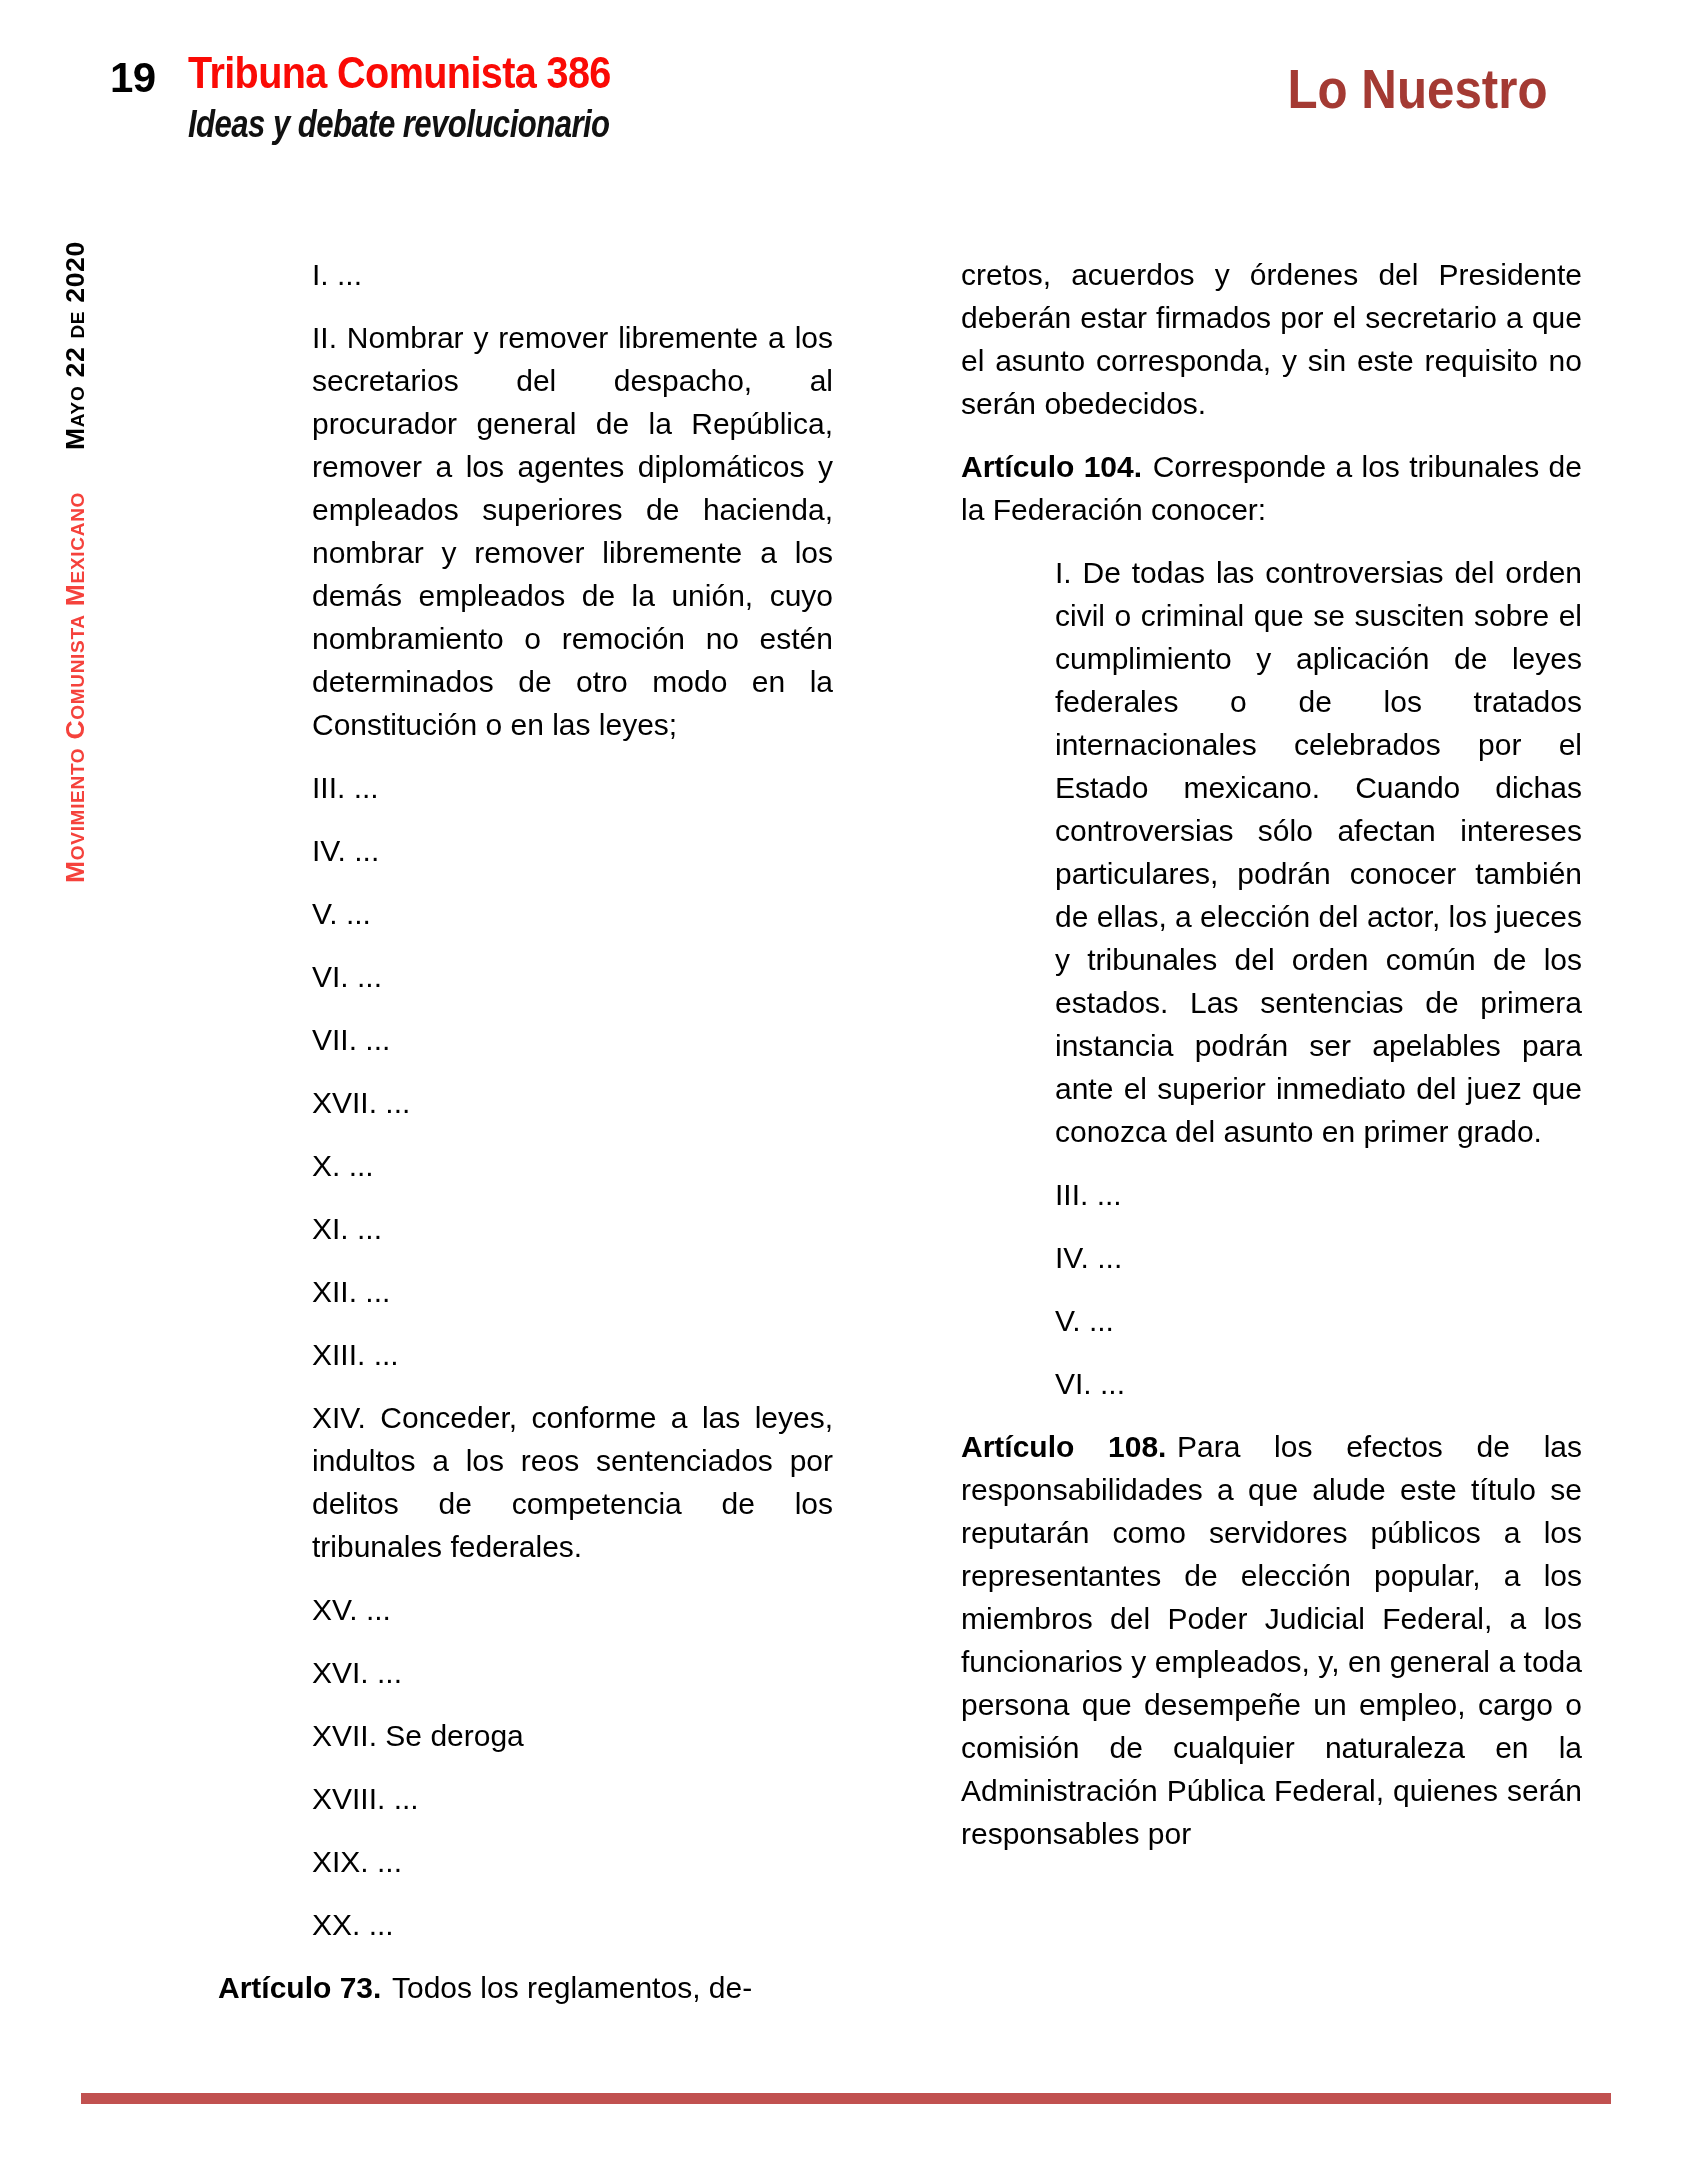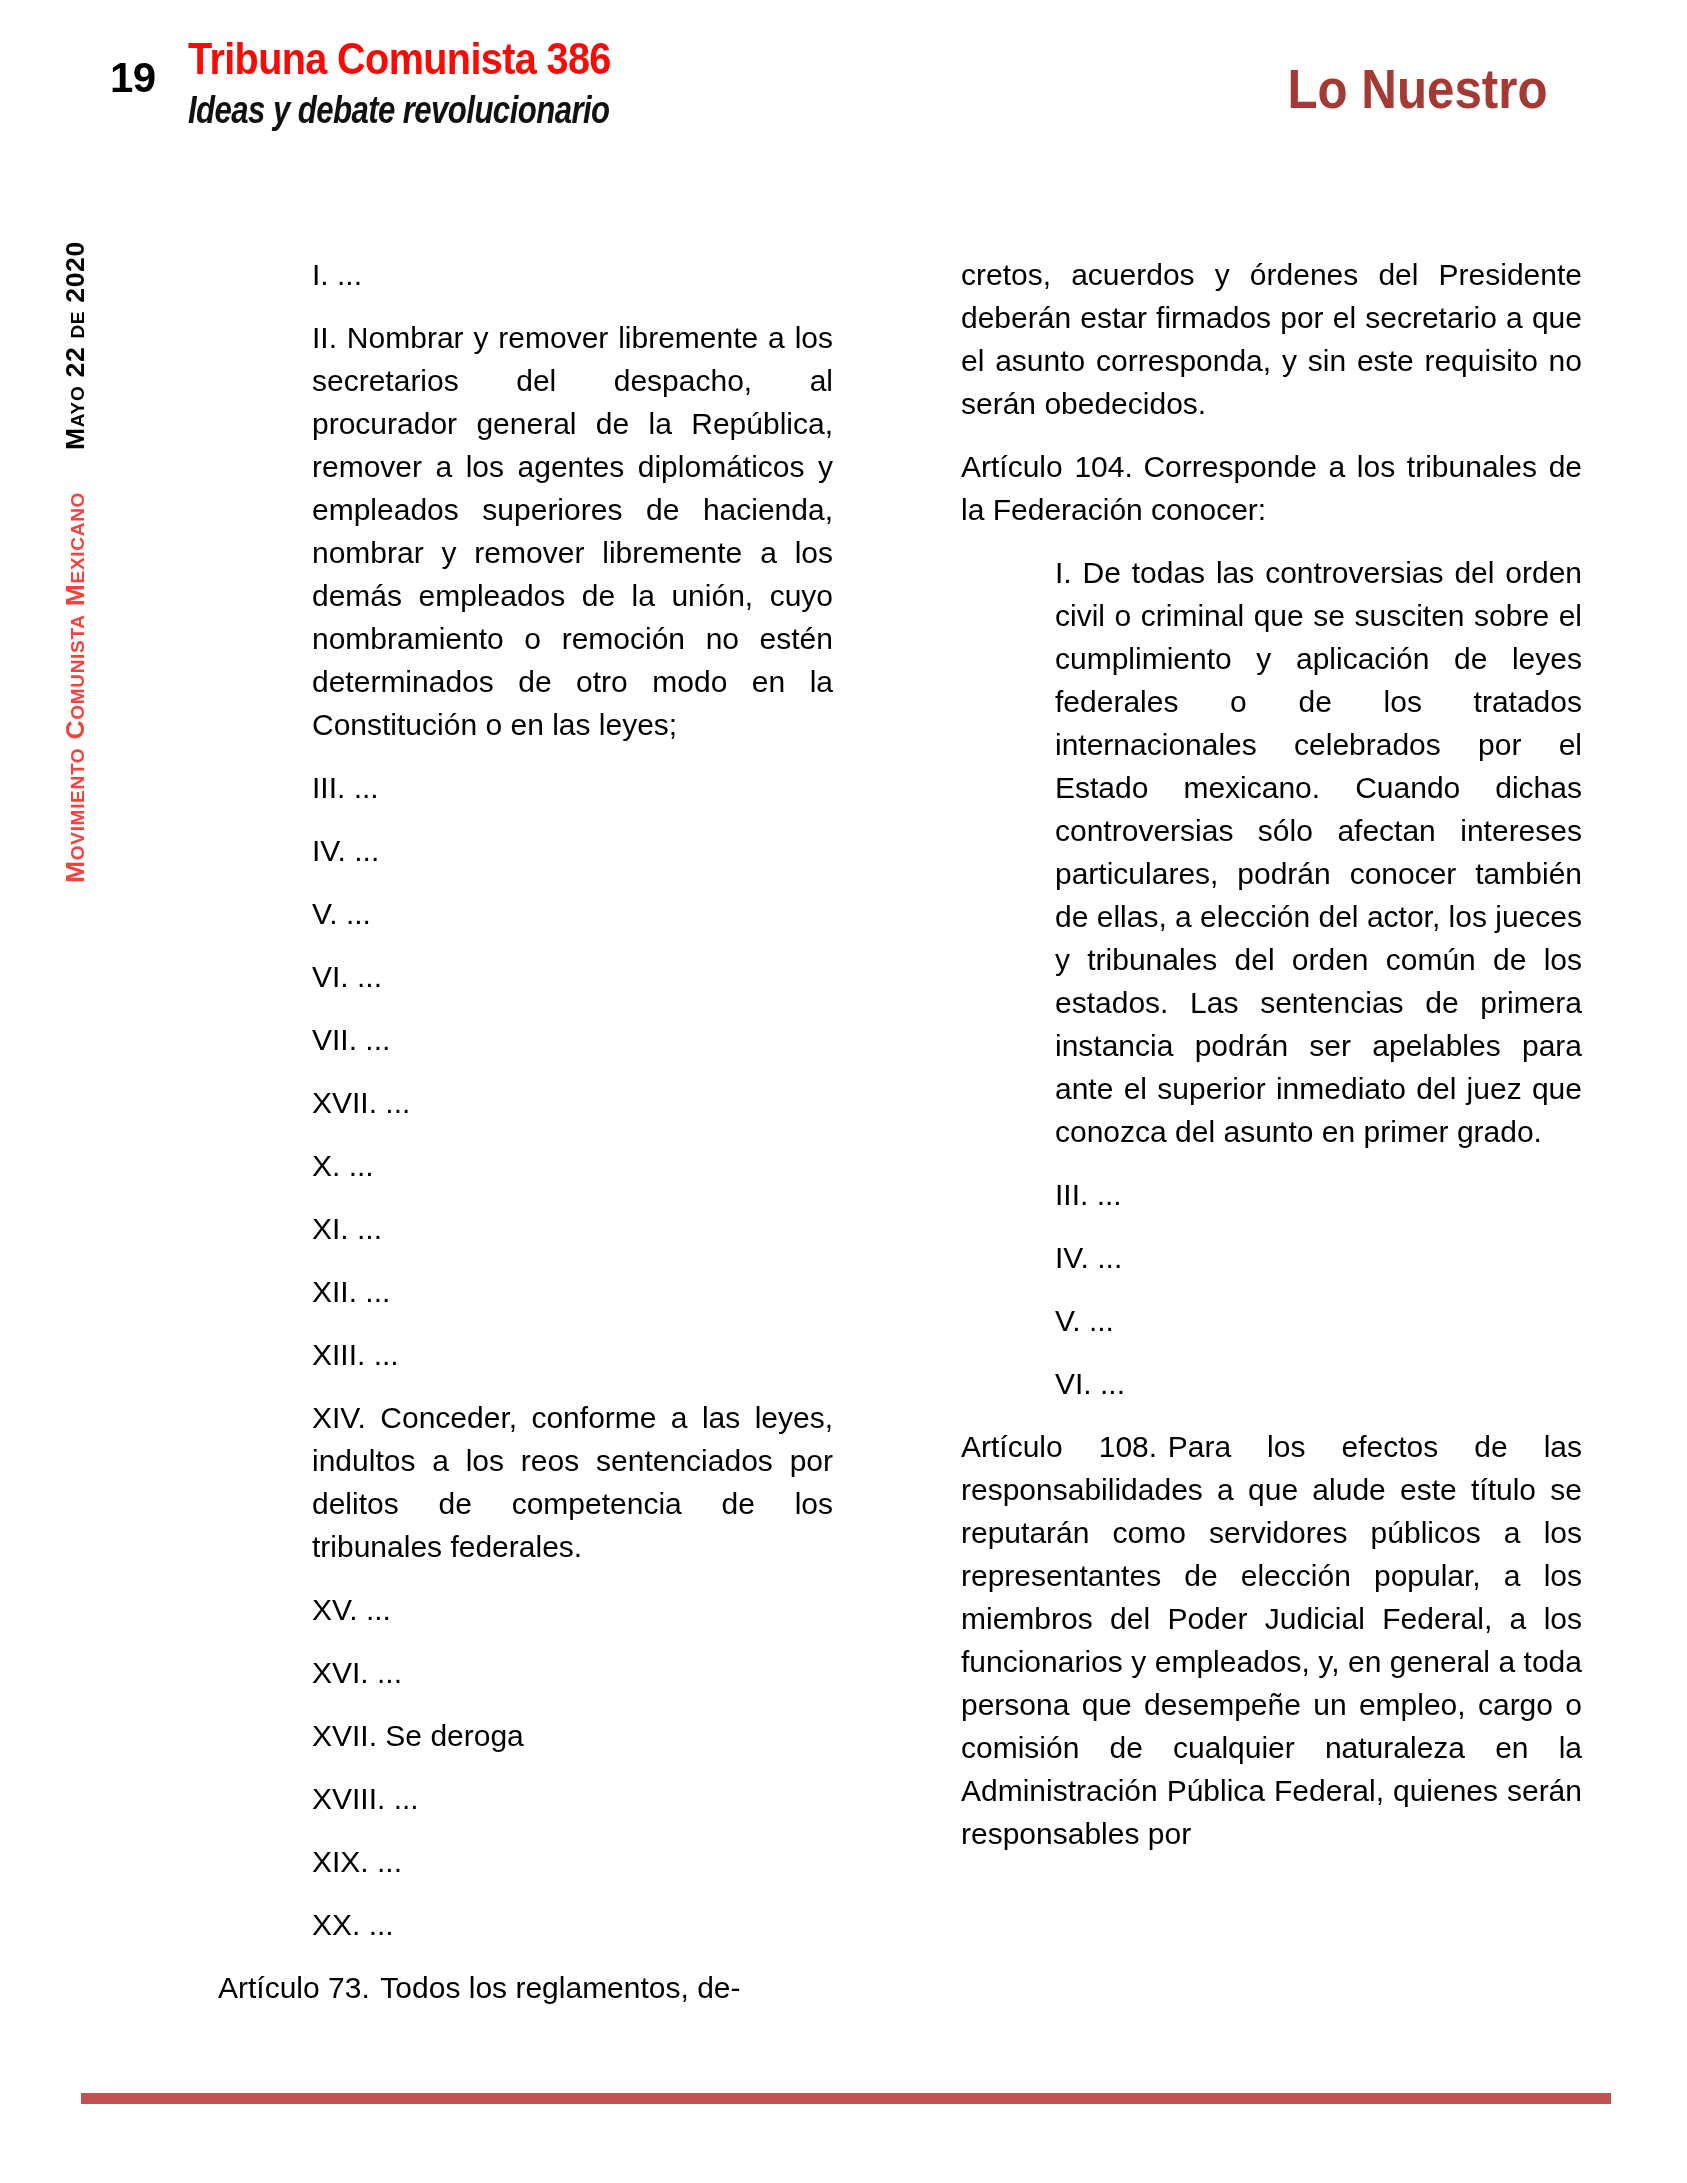--- a/index.html
+++ b/index.html
@@ -10,21 +10,21 @@
     font-family:"Liberation Sans", sans-serif;
     color:#000;
     overflow:hidden;
   }
   
   #page-number{
     position:absolute;left:110px;top:57px;
     font-size:42px;font-weight:bold;line-height:1;
     letter-spacing:-0.7px;
   }
-  #masthead{position:absolute;left:188px;top:35px;}
+  #masthead{position:absolute;left:188px;top:49px;}
   #masthead-title{
     font-size:45px;font-weight:bold;line-height:1.05;
     color:var(--masthead_red,#fa0a05);
     white-space:nowrap;
     transform:scaleX(0.88);transform-origin:0 0;
     letter-spacing:-0.7px;
   }
   #masthead-subtitle{
     font-size:38px;font-style:italic;font-weight:bold;line-height:1.1;
     margin-top:8px;color:#111;
@@ -55,21 +55,21 @@
   .col{position:absolute;top:253px;}
   #col-left{left:218px;width:615px;}
   #col-right{left:961px;width:621px;}
   p.block{
     font-size:30px;line-height:43px;
     text-align:justify;
     margin:0 0 20px 0;
     hyphens:auto;-webkit-hyphens:auto;
   }
   p.indent{margin-left:94px;}
-  .lead{font-weight:normal;margin-right:10.6px;}
+  .lead{font-weight:bold;margin-right:10.6px;}
   
   #footer-bar{
     position:absolute;left:81px;top:2093px;
     width:1530px;height:10.6px;
     background:var(--footer_bar,#c15150);
   }
 </style>
 </head>
 <body>
 

